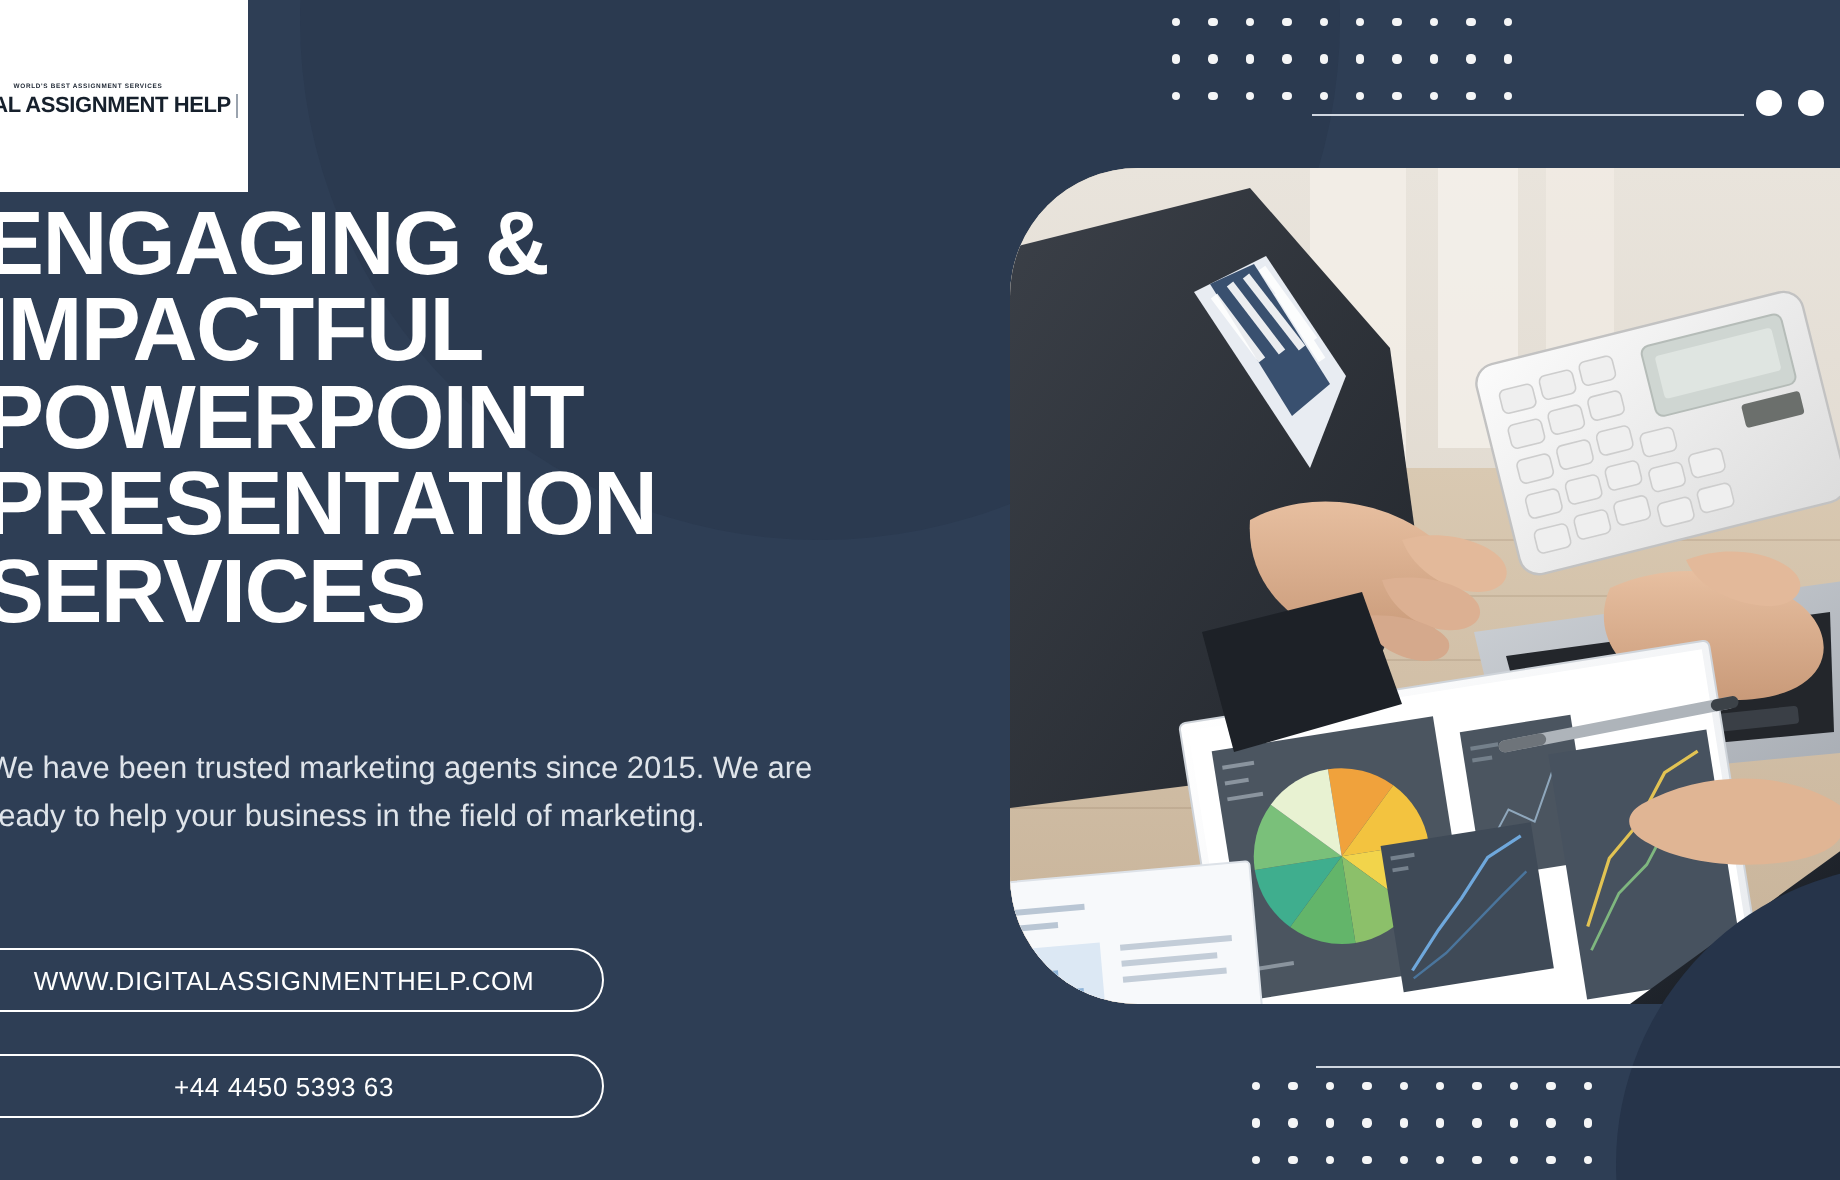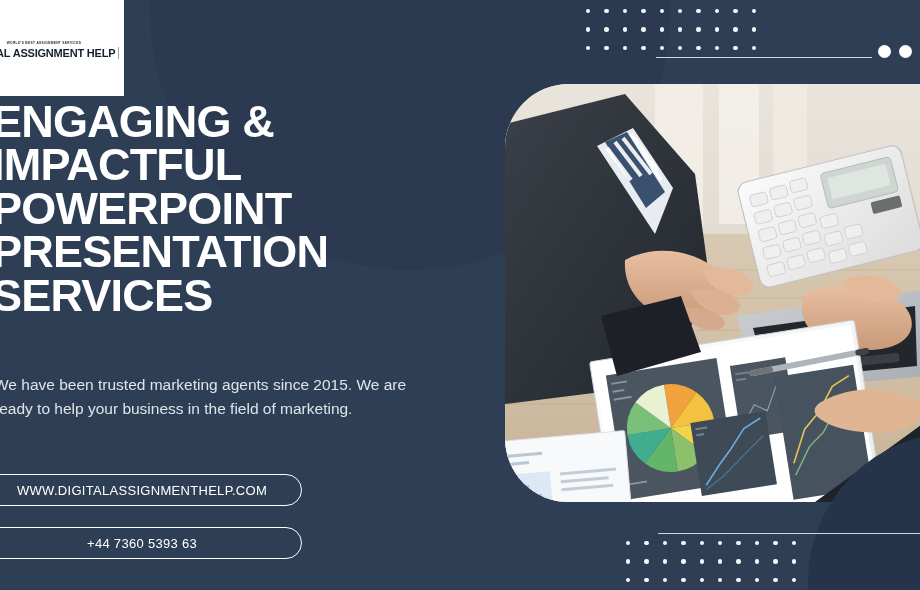--- a/index.html
+++ b/index.html
@@ -369,21 +369,21 @@
 POWERPOINT
 PRESENTATION
 SERVICES</h1>
 
   <p class="subtext">We have been trusted marketing agents since 2015. We are ready to help your business in the field of marketing.</p>
 
   <div class="pill pill-web">
     <span>WWW.DIGITALASSIGNMENTHELP.COM</span>
   </div>
   <div class="pill pill-phone">
-    <span>+44 7360 5393 63</span>
+    <span>+44 4450 5393 63</span>
   </div>
 
   <div class="dotgrid dotgrid-top">
     <span class="dot"></span>
       <span class="dot"></span>
       <span class="dot"></span>
       <span class="dot"></span>
       <span class="dot"></span>
       <span class="dot"></span>
       <span class="dot"></span>

